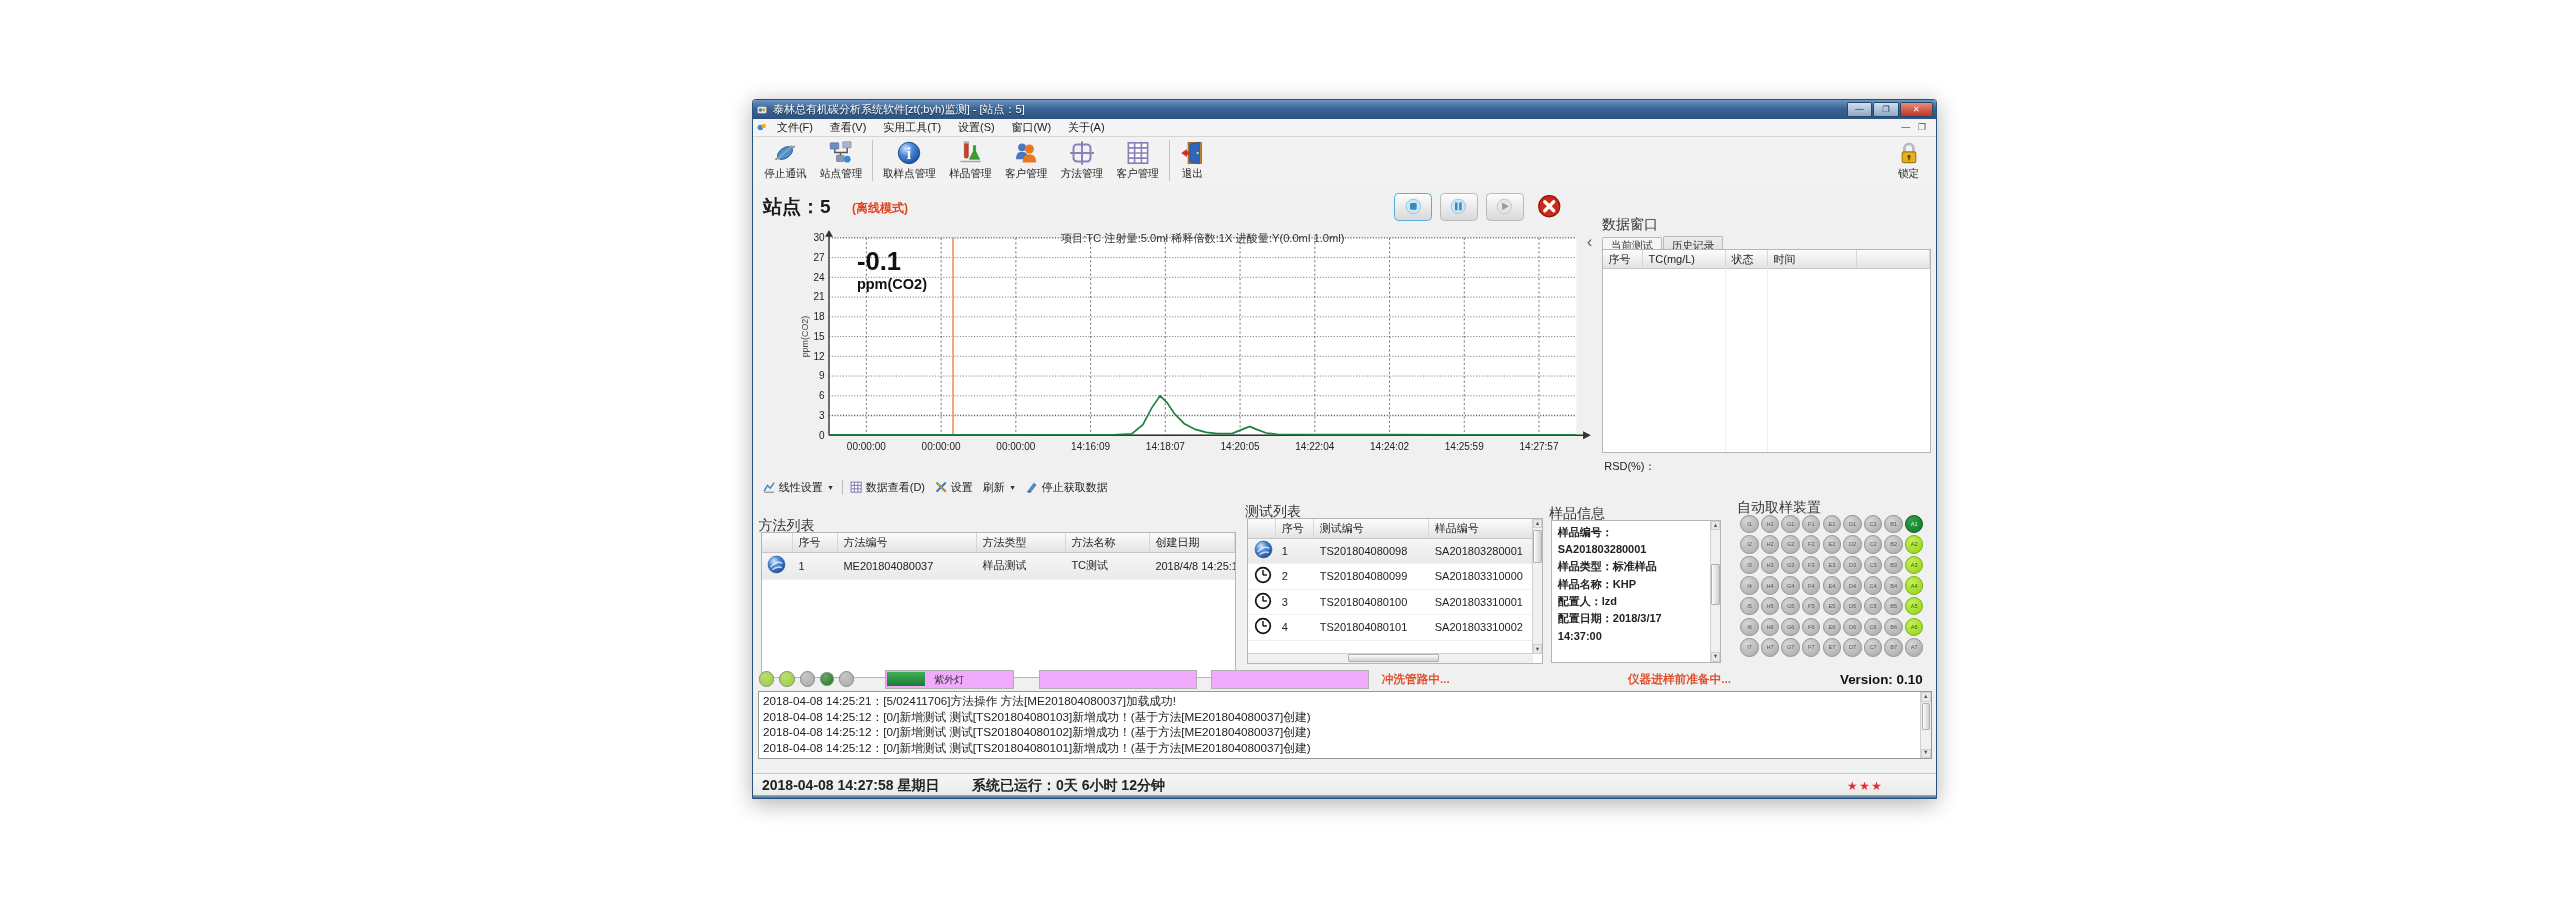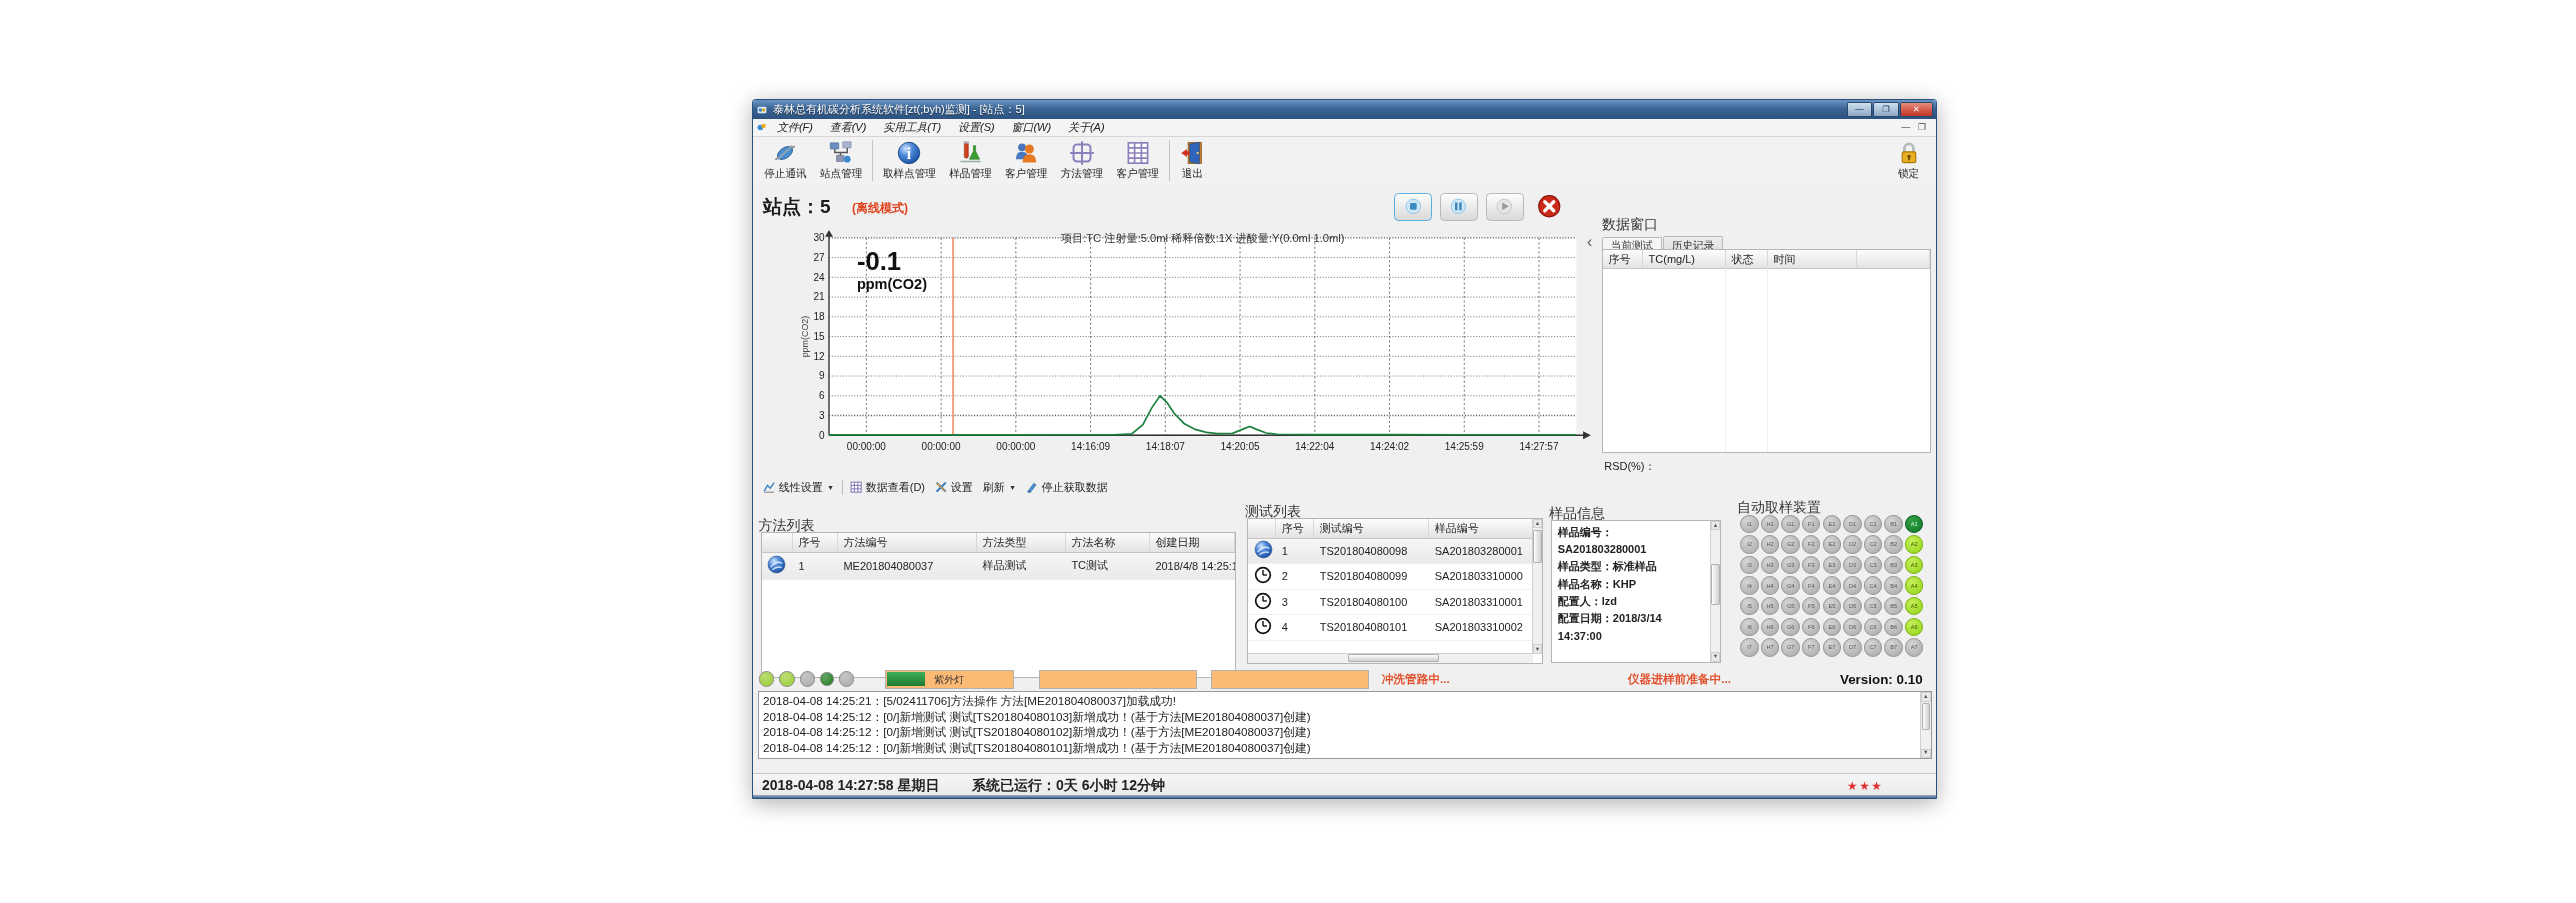--- a/index.html
+++ b/index.html
@@ -14,21 +14,21 @@
   .titlebar .title{flex:1;font-size:11px;margin-left:4.5px;white-space:nowrap;overflow:hidden;
                    text-shadow:0 0.6px 1.1px rgba(0,0,0,.6);}
   .winbtns{display:flex;gap:1.1px;}
   .winbtn{width:23.4px;height:13.4px;border:0.6px solid #27476b;border-radius:1.7px;
           background:linear-gradient(#cfe0f0,#8fa8c4);display:flex;align-items:center;
           justify-content:center;font-size:8.4px;color:#12304f;}
   .winbtn.close{background:linear-gradient(#e88a7a,#c03425);color:#fff;width:31px;}
   
   .menubar{height:16.7px;background:#f4f4f4;border-bottom:0.6px solid #d6d6d6;
            display:flex;align-items:center;font-size:11px;padding:0 3.3px;}
-  .menu-item{padding:0 8.4px;height:100%;display:flex;align-items:center;font-style:italic;}
+  .menu-item{padding:0 8.4px;height:100%;display:flex;align-items:center;}
   .menu-appicon{width:10px;height:10px;margin:0 1.1px;}
   .mdi-ctrls{margin-left:auto;display:flex;gap:7.8px;color:#444;font-size:9px;padding-right:6.7px;}
   
   .toolbar{height:49px;background:#f2f2f2;border-bottom:0.6px solid #cdcdcd;
            display:flex;align-items:flex-start;padding:1.7px 4.5px 0;position:relative;}
   .tbtn{display:flex;flex-direction:column;align-items:center;padding:1.7px 6.7px;
         font-size:10.6px;color:#222;border-radius:1.7px;}
   .tbtn svg{margin-bottom:1.1px;}
   .tsep{width:0.6px;background:#c4c4c4;height:41px;margin:1.7px 3.3px;}
   .tbtn.lock{position:absolute;right:7.8px;top:1.7px;}
@@ -66,21 +66,21 @@
   .sampleinfo-box{position:absolute;background:#fff;border:0.6px solid #b5b5b5;
                   font-size:11px;font-weight:bold;color:#222;line-height:17.3px;padding:3.3px 5.6px;box-sizing:border-box;}
   
   .sampler-grid{position:absolute;display:grid;grid-template-columns:repeat(9,20.6px);grid-auto-rows:20.6px;}
   .cellc{width:18.4px;height:18.4px;border-radius:50%;display:flex;align-items:center;justify-content:center;
          font-size:5.6px;color:#555;border:1.7px solid #969696;background:radial-gradient(circle at 35% 30%,#d6d6d6,#a8a8a8);box-sizing:border-box;}
   .cellc.lg{border-color:#79b40e;background:radial-gradient(circle at 35% 30%,#c6ee5a,#8fd414);color:#3a5a00;}
   .cellc.dg{border-color:#0a5a1c;background:radial-gradient(circle at 35% 30%,#2fa045,#0f7a28);color:#dff4df;}
   
   .ind-circle{width:15.6px;height:15.6px;border-radius:50%;border:1.1px solid #8a8a8a;box-sizing:border-box;}
-  .progress{height:19px;border:0.6px solid #b0b0b0;background:#fdba74;box-sizing:border-box;position:relative;text-align:center;}
+  .progress{height:19px;border:0.6px solid #b0b0b0;background:#f0abfc;box-sizing:border-box;position:relative;text-align:center;}
   .progress .fill{position:absolute;left:1.1px;top:1.1px;bottom:1.1px;background:linear-gradient(#3fae58,#1d7a33);}
   .redtext{color:#e0512d;font-weight:bold;font-size:11.7px;}
   
   .logbox{position:absolute;background:#fff;border:0.6px solid #9a9a9a;font-size:11.7px;line-height:15.6px;
           padding:1.1px 4.5px;box-sizing:border-box;overflow:hidden;}
   
   .statusbar{position:absolute;left:0;right:0;bottom:0;height:24.5px;background:linear-gradient(#f6f6f6,#e8e8e8);
              border-top:0.6px solid #c6c6c6;font-size:14px;font-weight:bold;}
   .statusbar::after{content:"";position:absolute;left:0;right:0;bottom:0;height:2.8px;
                     background:linear-gradient(#9ab0c4,#4a6a8a);}
@@ -466,21 +466,21 @@
 
     <div class="abs" style="left:796px;top:320px;width:184px;height:163px;">
       <div class="panel-title">样品信息</div>
       <div class="sampleinfo-box" style="left:2.2px;top:14.5px;width:170px;height:143px;">
         <div id="sample-info-lines">
             <div>样品编号：</div>
             <div>SA201803280001</div>
             <div>样品类型：标准样品</div>
             <div>样品名称：KHP</div>
             <div>配置人：lzd</div>
-            <div>配置日期：2018/3/14</div>
+            <div>配置日期：2018/3/17</div>
             <div>14:37:00</div>
           </div>
         <div class="vscroll" style="right:0;top:0;bottom:0;">
           <div class="arr">▲</div>
           <div class="thumb" style="top:43px;height:39px;"></div>
           <div class="arr" style="position:absolute;bottom:0;left:0;right:0;">▼</div>
         </div>
       </div>
     </div>
 

